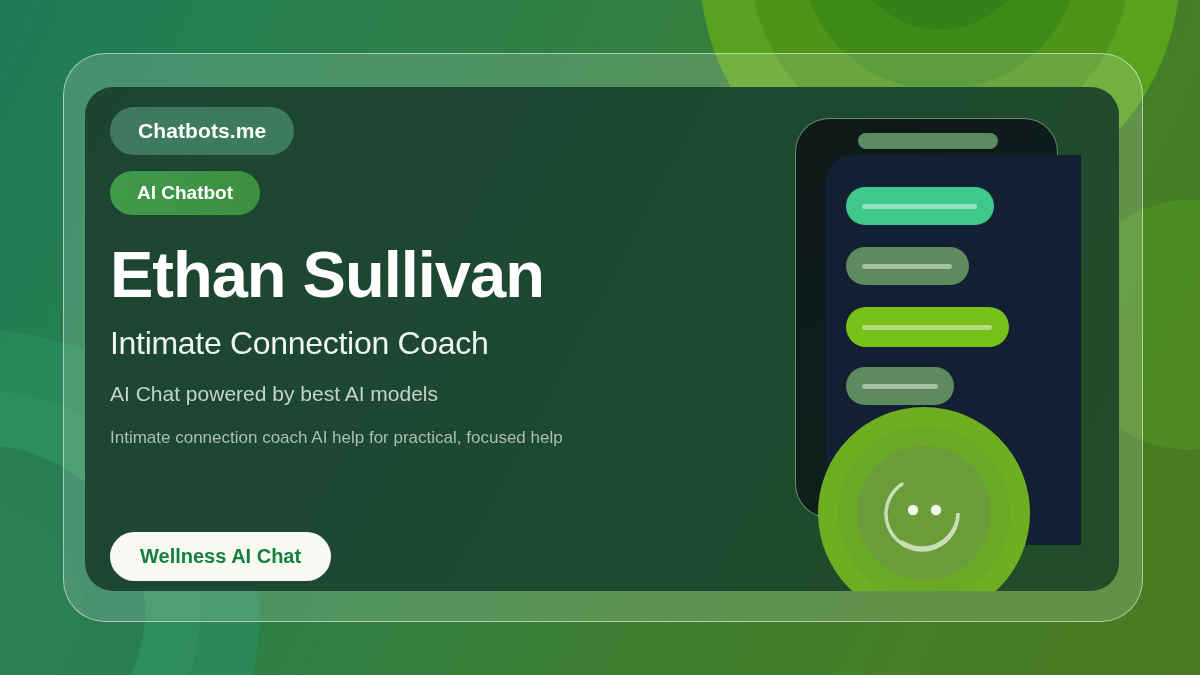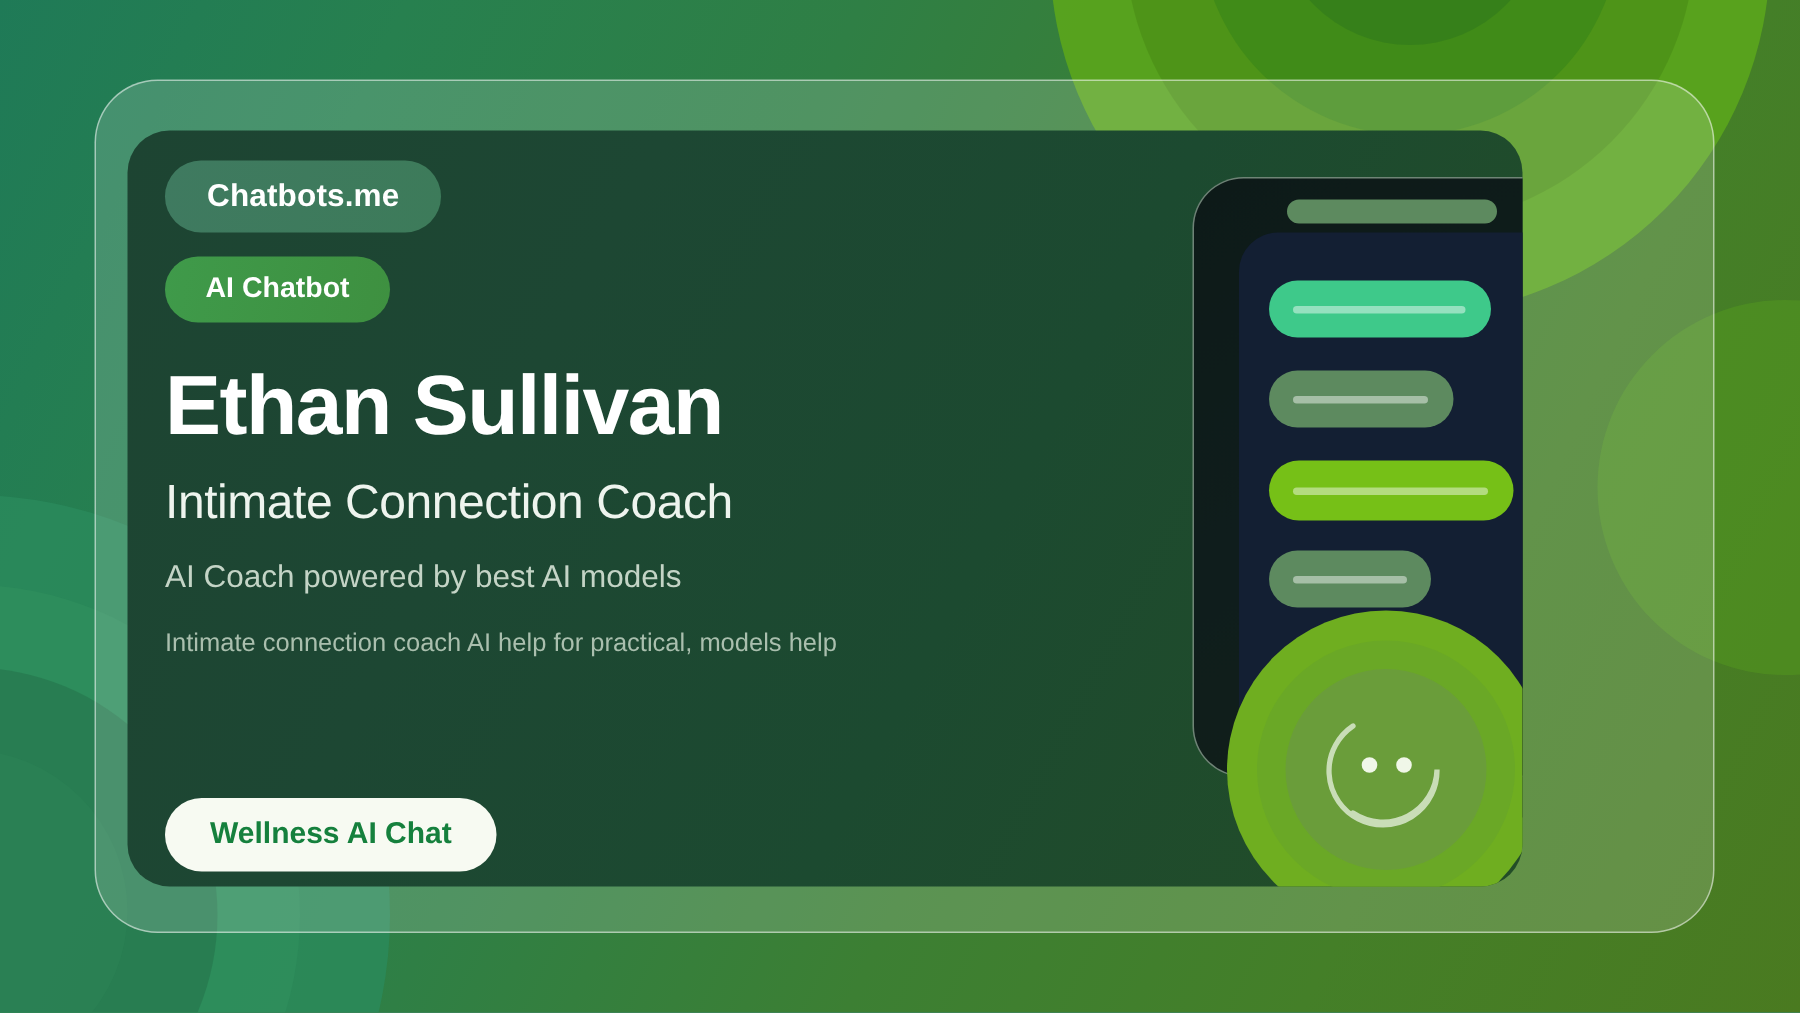--- a/index.html
+++ b/index.html
@@ -48,21 +48,21 @@
     width:1080px; height:569px;
     border-radius:42px;
     background: rgba(255,255,255,.16);
     border:1.5px solid rgba(255,255,255,.52);
   }
 
   
   #card {
     position:absolute;
     left:85px; top:87px;
-    width:930px; height:504px;
+    width:1034px; height:504px;
     border-radius:28px;
     background: linear-gradient(118deg, #1d4432 0%, #1d4733 30%, #1c4a30 60%, #234d27 100%);
     overflow:hidden;
   }
 
   
   #content { position:absolute; left:25px; top:20px; width:660px; }
 
   .pill {
     display:inline-block;
@@ -79,21 +79,21 @@
   }
   #category-badge {
     margin-top:16px;
     padding:11px 27px;
     font-size:19px;
     color:#ffffff;
     background: linear-gradient(100deg, #3f9a4a 0%, #3e9040 100%);
   }
   #title {
     margin-top:26px;
-    font-size:56px;
+    font-size:65px;
     font-weight:bold;
     color:#ffffff;
     letter-spacing:-1px;
     line-height:1.05;
   }
   #subtitle {
     margin-top:16px;
     font-size:32px;
     font-weight:normal;
     color:#eef4ee;
@@ -207,22 +207,22 @@
 <div id="outer-frame"></div>
 
 <div id="card">
 
   <div id="content">
     <div class="pill" id="brand-badge">Chatbots.me</div>
     <div></div>
     <div class="pill" id="category-badge">AI Chatbot</div>
     <div id="title">Ethan Sullivan</div>
     <div id="subtitle">Intimate Connection Coach</div>
-    <div id="tagline">AI Coach powered by best AI models</div>
-    <div id="description">Intimate connection coach AI help for practical, models help</div>
+    <div id="tagline">AI Chat powered by best AI models</div>
+    <div id="description">Intimate connection coach AI help for practical, focused help</div>
   </div>
 
   <div class="pill" id="footer-badge">Wellness AI Chat</div>
 
   <div id="phone">
     <div id="phone-topbar"></div>
     <div id="phone-screen">
       <div class="bubble" id="bubble-1">
         <div class="bubble-line"></div>
       </div>

